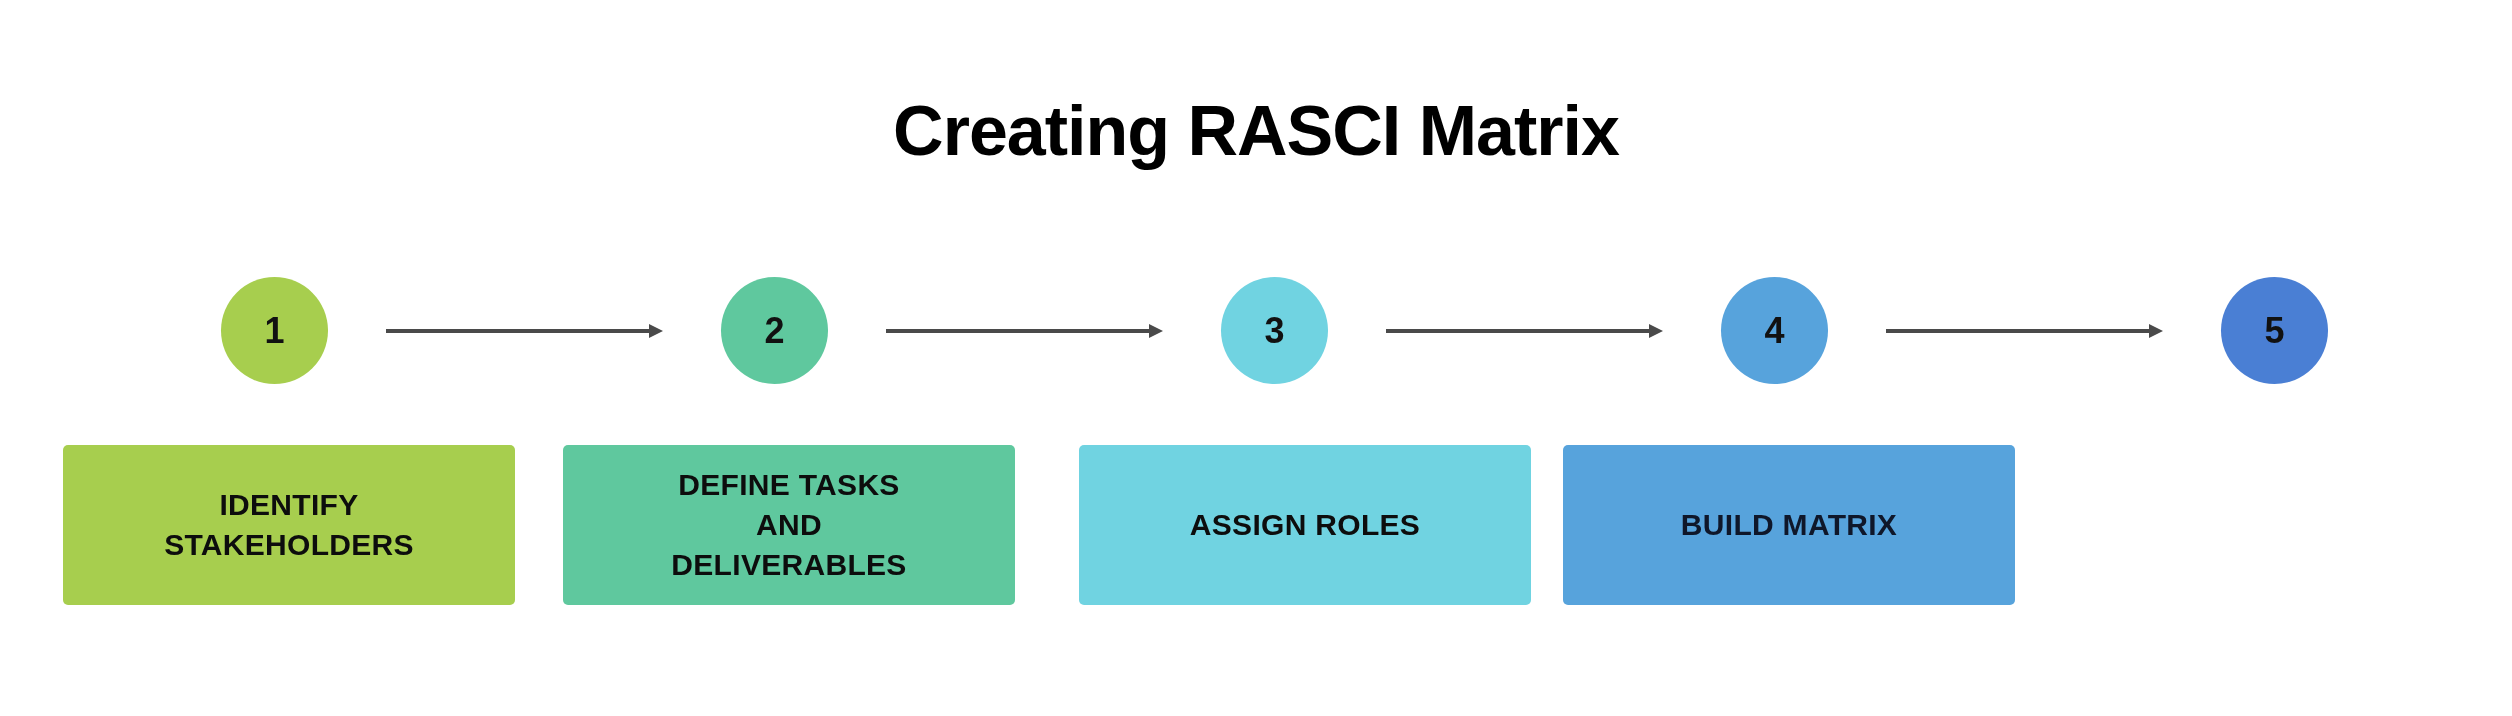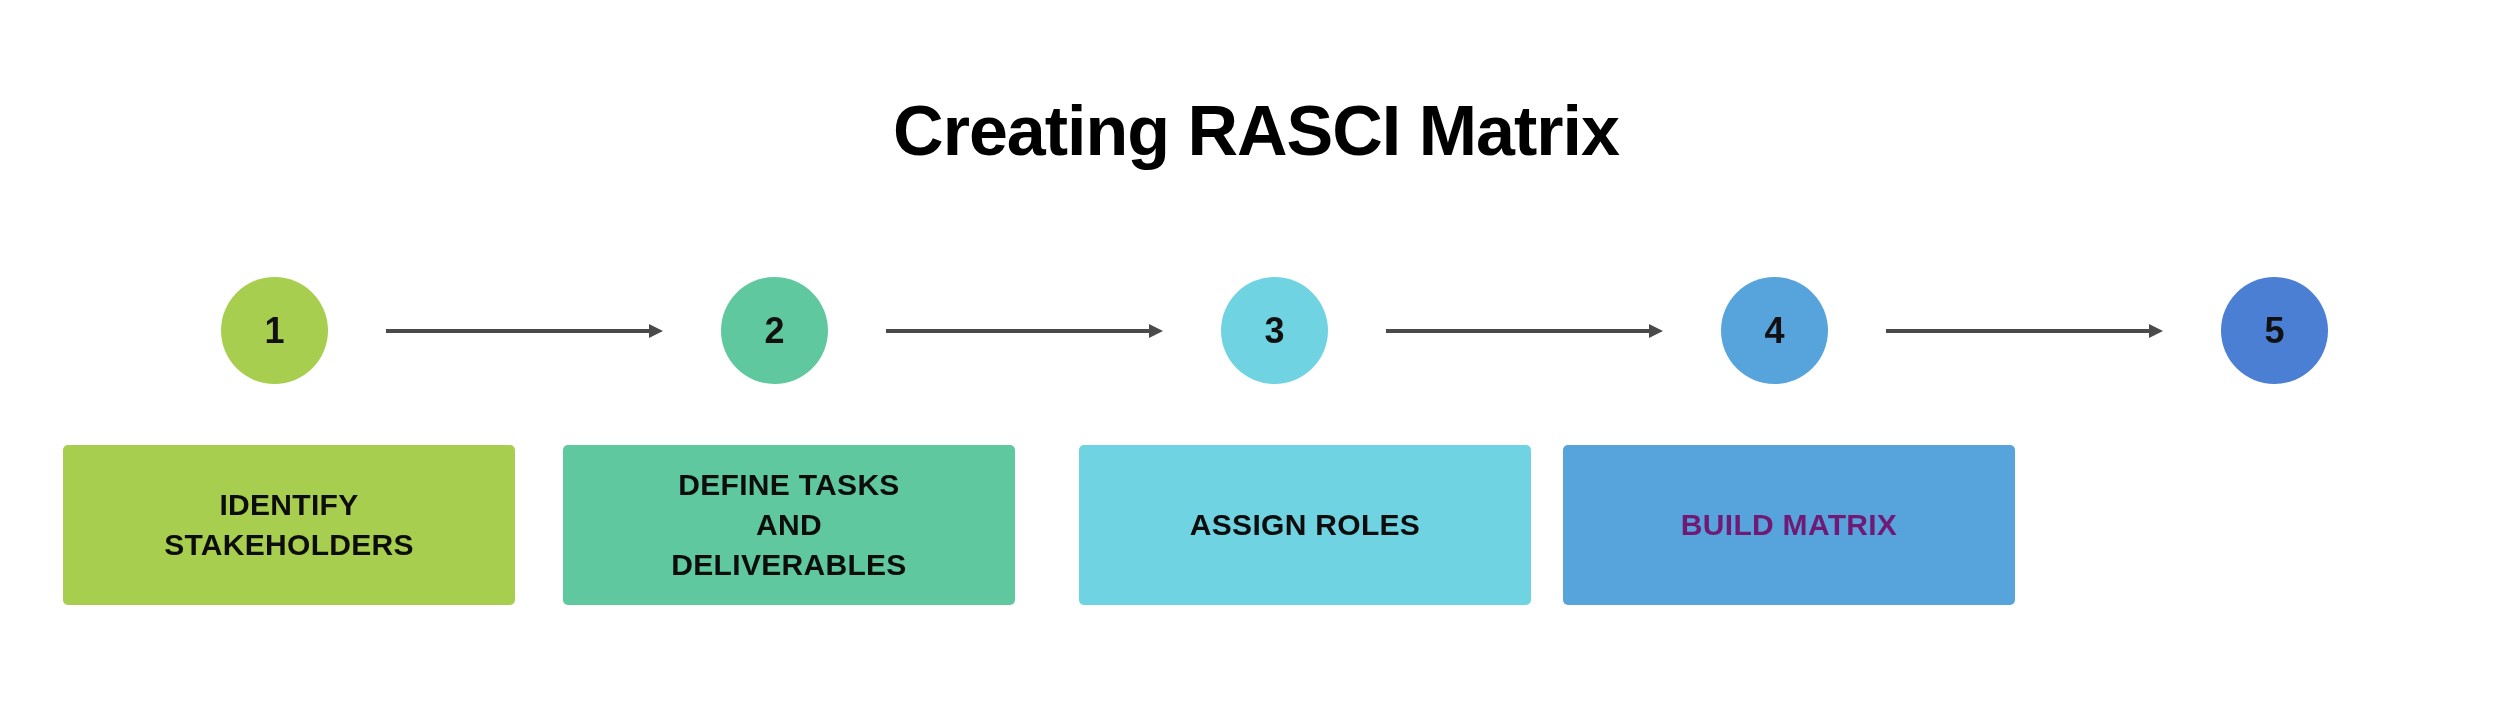--- a/index.html
+++ b/index.html
@@ -159,17 +159,17 @@
       </div>
       <div class="step-box" style="left: 548px; background: rgb(95, 200, 158);">
         <div class="step-box-label" style="color: rgb(13, 13, 13);">DEFINE TASKS
 AND
 DELIVERABLES</div>
       </div>
       <div class="step-box" style="left: 1048px; background: rgb(112, 211, 225); margin-left: 16px;">
         <div class="step-box-label" style="color: rgb(13, 13, 13);">ASSIGN ROLES</div>
       </div>
       <div class="step-box" style="left: 1548px; background: rgb(87, 163, 220);">
-        <div class="step-box-label" style="color: #701a75;">BUILD MATRIX</div>
+        <div class="step-box-label" style="color: #0f172a;">BUILD MATRIX</div>
       </div>
     </div>
 
 </div>
 
 </body></html>

